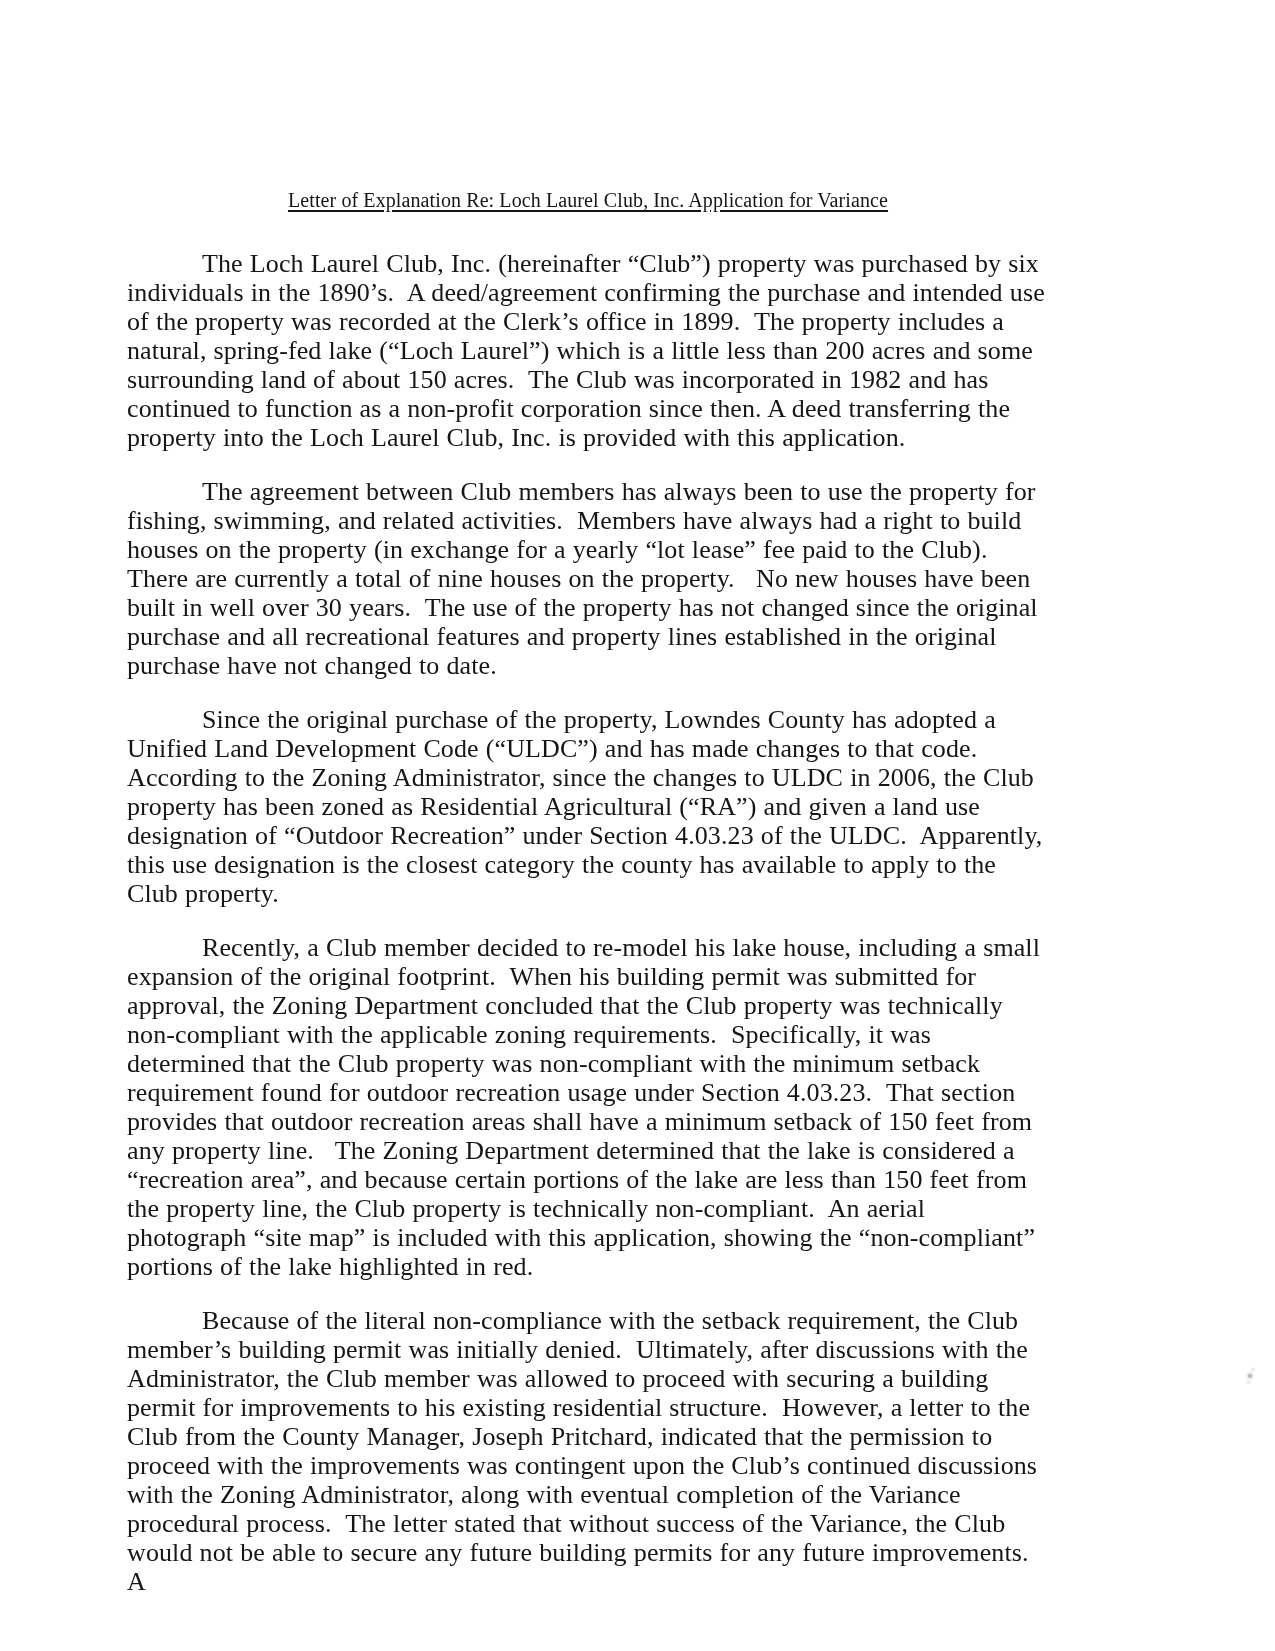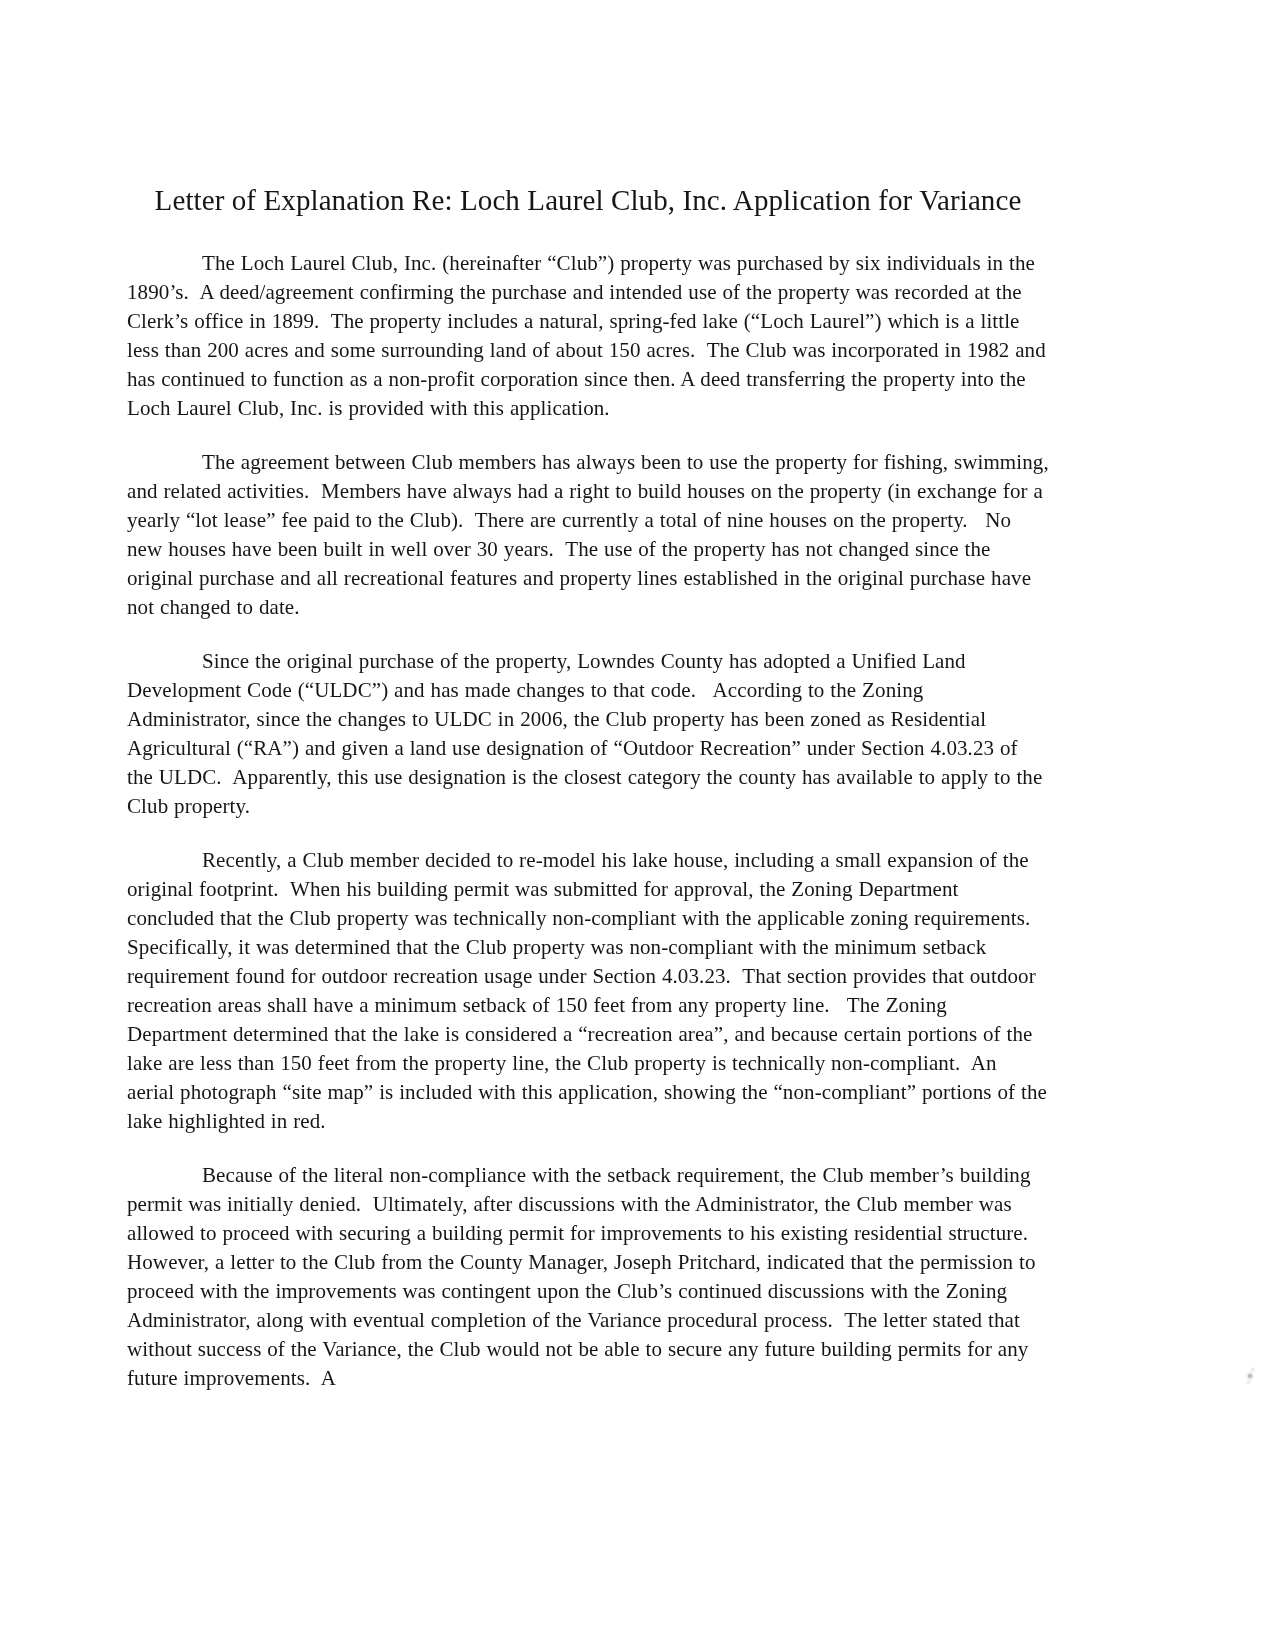--- a/index.html
+++ b/index.html
@@ -20,31 +20,32 @@
     font-family: "Liberation Serif", "DejaVu Serif", serif;
     color: #161616;
   }
   .content {
     position: absolute;
     left: 127px;
     top: 186px;
     width: 922px;
   }
   .title {
-    font-size: 29px;
+    font-size: 20px;
     font-weight: normal;
     line-height: 29px;
     margin: 0 0 34px 0;
     text-align: center;
+    text-decoration: underline;
     text-underline-offset: 3px;
     text-decoration-thickness: 1.5px;
     letter-spacing: 0.1px;
   }
   .para {
-    font-size: 21px;
+    font-size: 26px;
     line-height: 29px;
     margin: 0 0 25px 0;
     text-indent: 75px;
     white-space: pre-wrap;
     letter-spacing: 0.1px;
     word-spacing: 0.5px;
   }
   .speck {
     position: absolute;
     left: 1243px;

